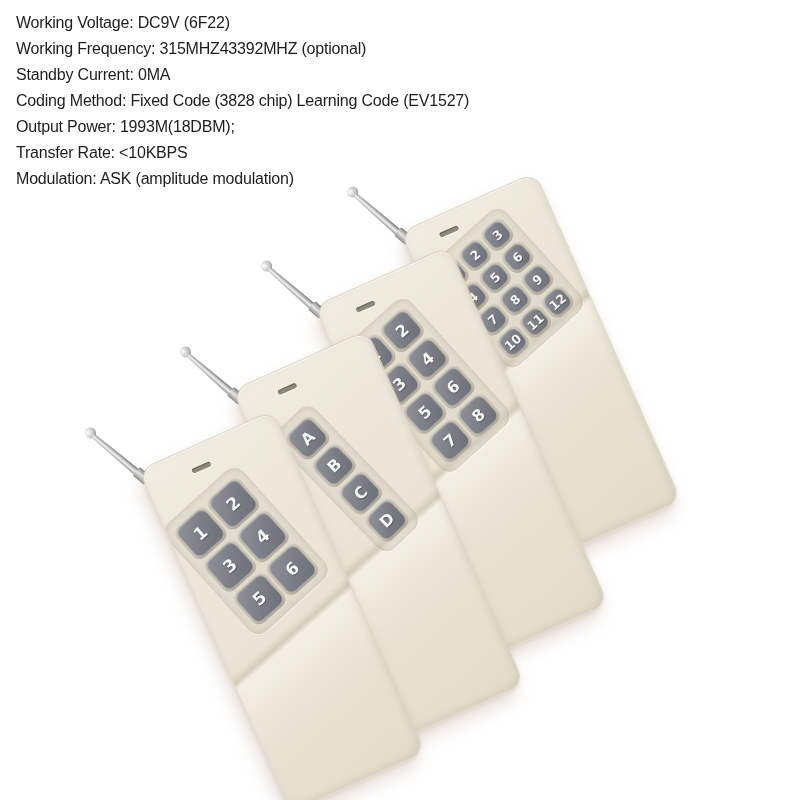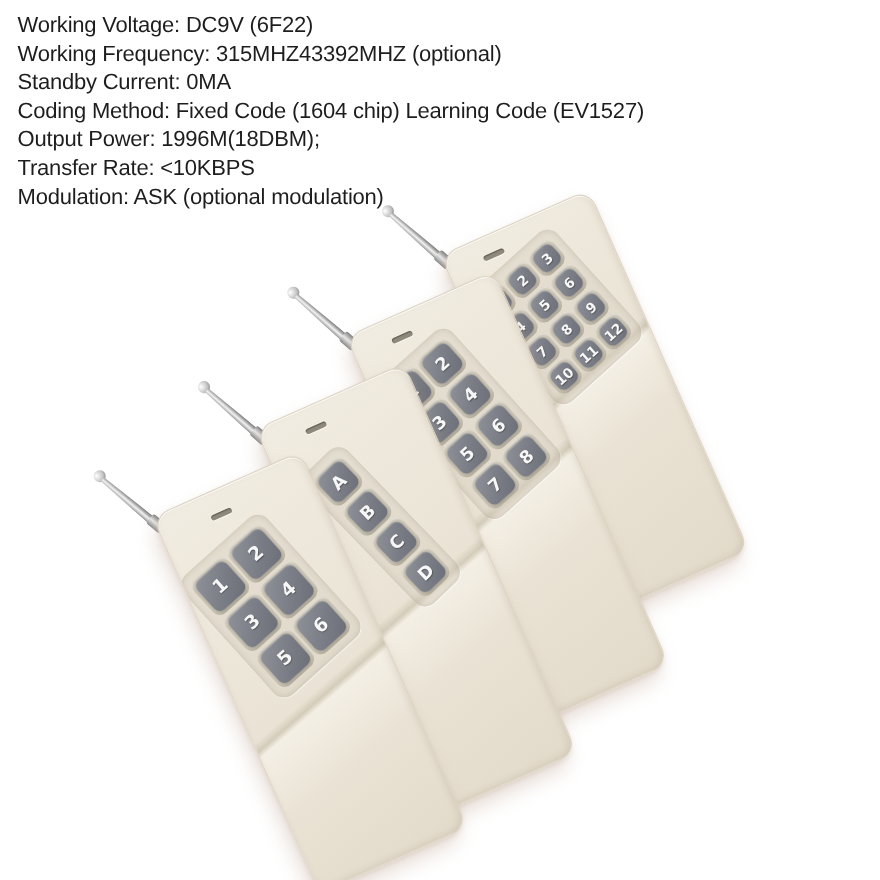--- a/index.html
+++ b/index.html
@@ -15,21 +15,21 @@
     width: 800px; height: 800px;
     background: var(--bg, #ffffff);
   }
   
   .specs {
     position: absolute;
     left: 16px; top: 10px;
     z-index: 20;
   }
   .spec-line {
-    font-size: 20px;
+    font-size: 16px;
     line-height: 26px;
     letter-spacing: -0.2px;
     color: var(--text, #1d1d1d);
     white-space: nowrap;
   }
   
   .scene { position: absolute; inset: 0; }
   .remote {
     position: absolute;
     transform-origin: 0 0;
@@ -120,24 +120,24 @@
   }
 </style>
 </head>
 <body>
 
 <div class="canvas">
   <div class="specs">
       <div class="spec-line">Working Voltage: DC9V (6F22)</div>
       <div class="spec-line">Working Frequency: 315MHZ43392MHZ (optional)</div>
       <div class="spec-line">Standby Current: 0MA</div>
-      <div class="spec-line">Coding Method: Fixed Code (1604 chip) Learning Code (EV1527)</div>
-      <div class="spec-line">Output Power: 1996M(18DBM);</div>
+      <div class="spec-line">Coding Method: Fixed Code (3828 chip) Learning Code (EV1527)</div>
+      <div class="spec-line">Output Power: 1993M(18DBM);</div>
       <div class="spec-line">Transfer Rate: &lt;10KBPS</div>
-      <div class="spec-line">Modulation: ASK (optional modulation)</div>
+      <div class="spec-line">Modulation: ASK (amplitude modulation)</div>
     </div>
   <div class="scene">
       <div class="remote" style="left: 400px; top: 232px; width: 148px; height: 360px; z-index: 1; transform: rotate(-24deg);">
         <div class="antenna" style="left: -3px; top: -68px; transform: rotate(-25deg);">
           <div class="ant-ball"></div>
           <div class="ant-rod"></div>
           <div class="ant-collar"></div>
         </div>
         <div class="remote-body" style="--seam: 44%;">
           <div class="led" style="left: 34px; top: 16px;"></div>

